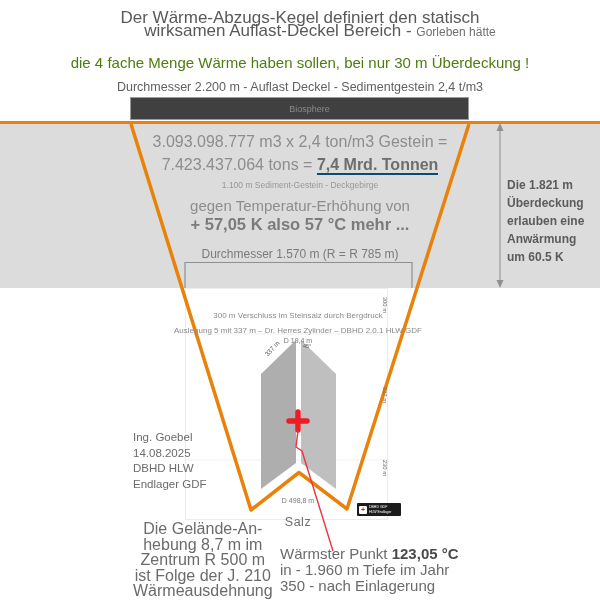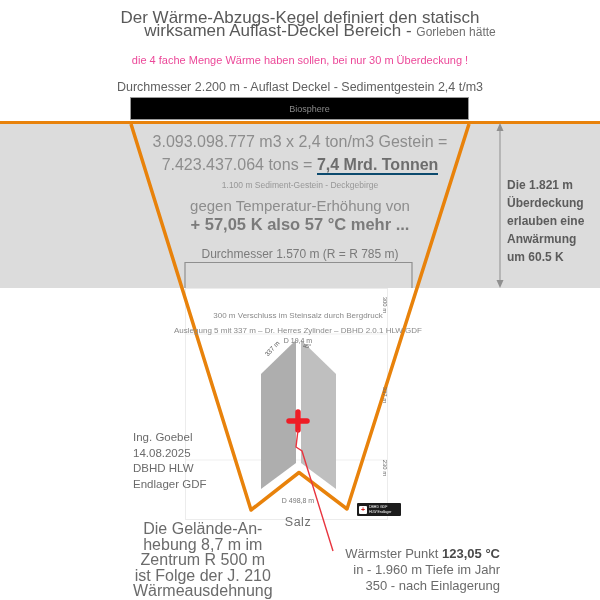--- a/index.html
+++ b/index.html
@@ -4,26 +4,26 @@
 <style>
   html,body{margin:0;padding:0;background:#fff;}
   .canvas{position:relative;width:600px;height:600px;background:#ffffff;overflow:hidden;
           font-family:"Liberation Sans",sans-serif;}
   .abs{position:absolute;}
   .ctr{left:0;width:600px;text-align:center;}
   
   .t1{top:8px;font-size:17px;color:#595959;}
   .t2{top:21px;font-size:17px;color:#595959;margin-left:20px;}
   .t2 .sm{font-size:12px;color:#6f6f6f;}
-  .t3{top:54px;font-size:11px;color:#ec4899;}
+  .t3{top:54px;font-size:15px;color:#4d7c0f;}
   .subtitle{top:80px;font-size:12.5px;color:#616161;}
   
   .gray-band{top:123px;left:0;width:600px;height:165px;background:#dcdcdc;}
   
-  .biosphere{left:130px;top:97px;width:339px;height:23px;background:#000000;border:1px solid #9a9a9a;
+  .biosphere{left:130px;top:97px;width:339px;height:23px;background:#404040;border:1px solid #9a9a9a;
              line-height:23px;text-align:center;font-size:9px;color:#8a8a8a;box-sizing:border-box;padding-left:20px;}
   
   .mass1{top:133px;font-size:16px;color:#8d8d8d;}
   .mass2{top:156px;font-size:16px;color:#8d8d8d;}
   .mass2 b{font-weight:700;color:#6d6d6d;border-bottom:2px solid #0c4a6e;padding-bottom:0px;}
   .obnote{top:180px;font-size:8.5px;color:#979797;}
   .temp1{top:197px;font-size:15px;color:#8d8d8d;}
   .temp2{top:215px;font-size:16.5px;font-weight:700;color:#7b7b7b;}
   .diam{top:247px;font-size:12px;color:#7b7b7b;}
   
@@ -34,21 +34,21 @@
   .layoutn{top:314px;font-size:8px;color:#8a8a8a;}
   .topd{top:325px;font-size:7px;color:#777;}
   .botd{top:485px;font-size:7px;color:#777;}
   .salz{top:503px;font-size:12.5px;color:#6e6e6e;letter-spacing:0.5px;}
   .slope{left:252px;top:345px;width:40px;text-align:center;font-size:6.5px;color:#5a5a5a;transform:rotate(-47deg);}
   .angle{left:303px;top:343px;font-size:5.5px;color:#5a5a5a;}
   .depth{left:365px;width:40px;text-align:center;font-size:6px;color:#6a6a6a;transform:rotate(90deg);}
   
   .author{left:133px;top:430px;font-size:11.5px;color:#6b6b6b;line-height:15.5px;}
   .uplift{left:133px;top:521px;font-size:16px;color:#6b6b6b;line-height:15.5px;text-align:center;}
-  .hotspot{left:280px;top:546px;width:220px;text-align:right;font-size:13px;color:#6b6b6b;line-height:16px;}
+  .hotspot{left:280px;top:546px;width:220px;text-align:left;font-size:15px;color:#6b6b6b;line-height:16px;}
   .hotspot b{color:#4a4a4a;}
   
   .badge{left:357px;top:503px;width:44px;height:13px;background:#1c1c1c;border-radius:1px;
          display:flex;align-items:center;gap:2px;padding:0 2px;box-sizing:border-box;}
   .badge .ic{width:8px;height:8px;background:#fff;border-radius:1px;color:#d02020;font-size:7px;
              line-height:8px;text-align:center;font-weight:700;flex:0 0 auto;}
   .badge .txt div{font-size:3.5px;line-height:4.5px;color:#fff;white-space:nowrap;}
   svg.layer{position:absolute;left:0;top:0;}
 </style>
 </head>

